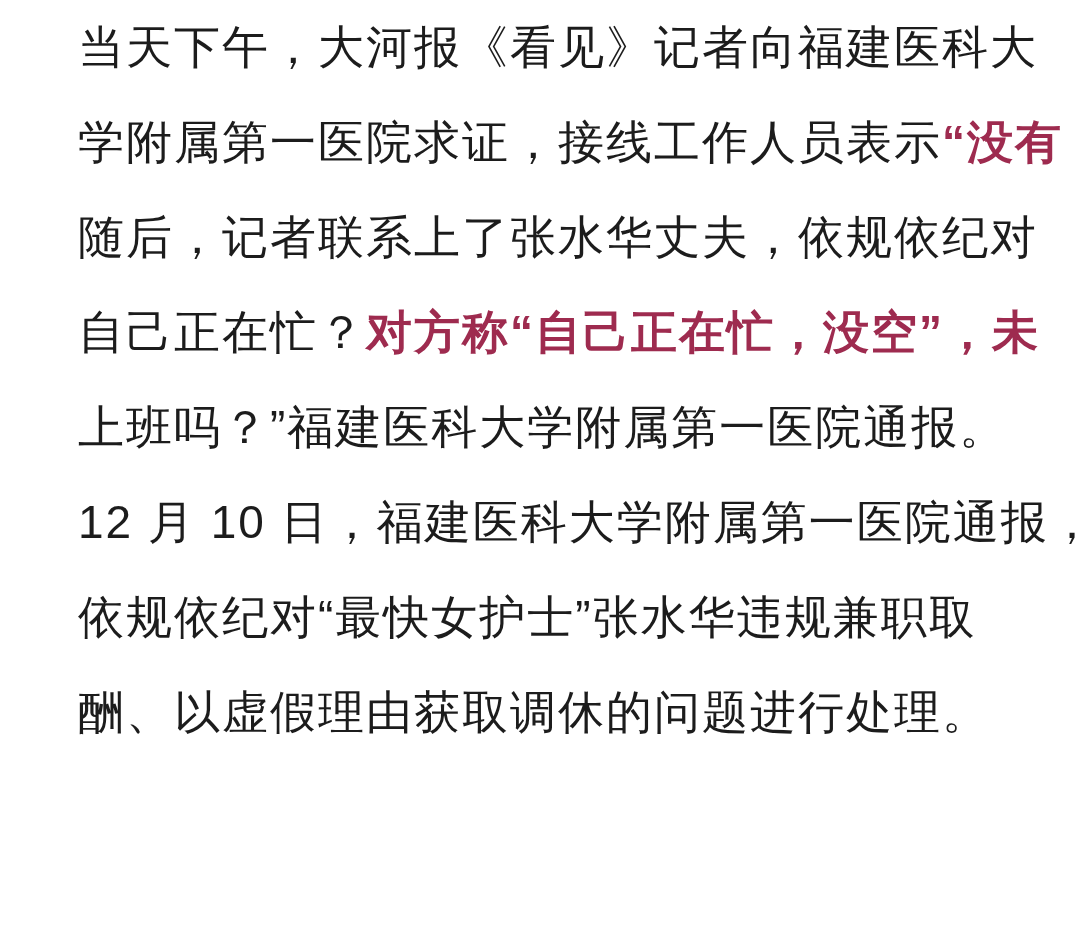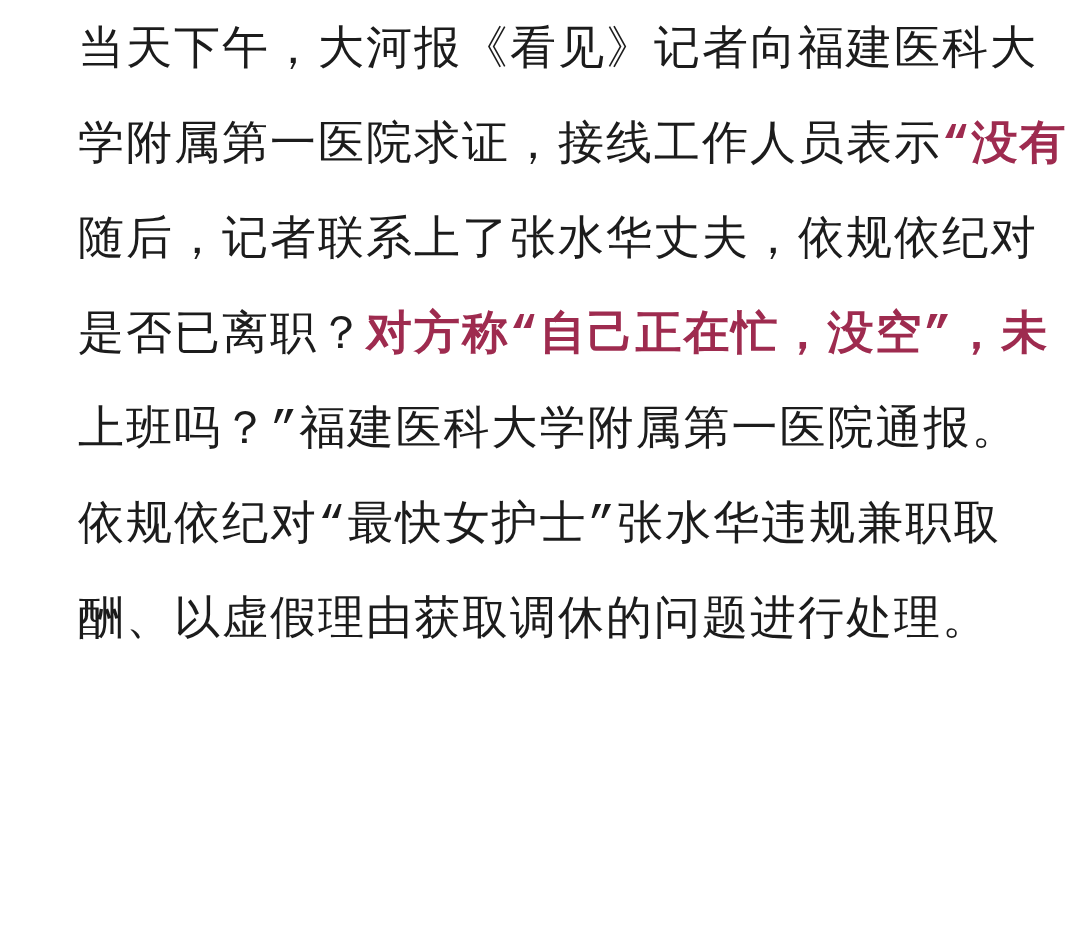--- a/index.html
+++ b/index.html
@@ -19,40 +19,40 @@
     font-size: 46px;
     line-height: 95px;
     letter-spacing: 2px;
   }
   .line {
     height: 95px;
     white-space: nowrap;
   }
   .run {
     font-weight: 400;
-    font-family: Liberation Mono, monospace;
   }
   .run.em {
     color: var(--accent, #9e2b4f);
     font-weight: 700;
   }
 </style>
 </head>
 <body>
 
 <main class="article">
   <div class="line"><span class="run">当天下午，大河报《看见》记者向福建医科大</span></div>
 
   <div class="line"><span class="run">学附属第一医院求证，接线工作人员表示</span><span class="run em">“没有</span></div>
 
 
   <div class="line"><span class="run">随后，记者联系上了张水华丈夫，依规依纪对</span></div>
 
-  <div class="line"><span class="run">是否已离职？</span><span class="run em">对方称“自己正在忙，没空”，未</span></div>
+  <div class="line"><span class="run">自己正在忙？</span><span class="run em">对方称“自己正在忙，没空”，未</span></div>
 
 
   <div class="line"><span class="run">上班吗？”福建医科大学附属第一医院通报。</span></div>
 
+  <div class="line"><span class="run">12 月 10 日，福建医科大学附属第一医院通报，</span></div>
 
   <div class="line"><span class="run">依规依纪对“最快女护士”张水华违规兼职取</span></div>
 
   <div class="line"><span class="run">酬、以虚假理由获取调休的问题进行处理。</span></div>
 </main>
 
 </body></html>

